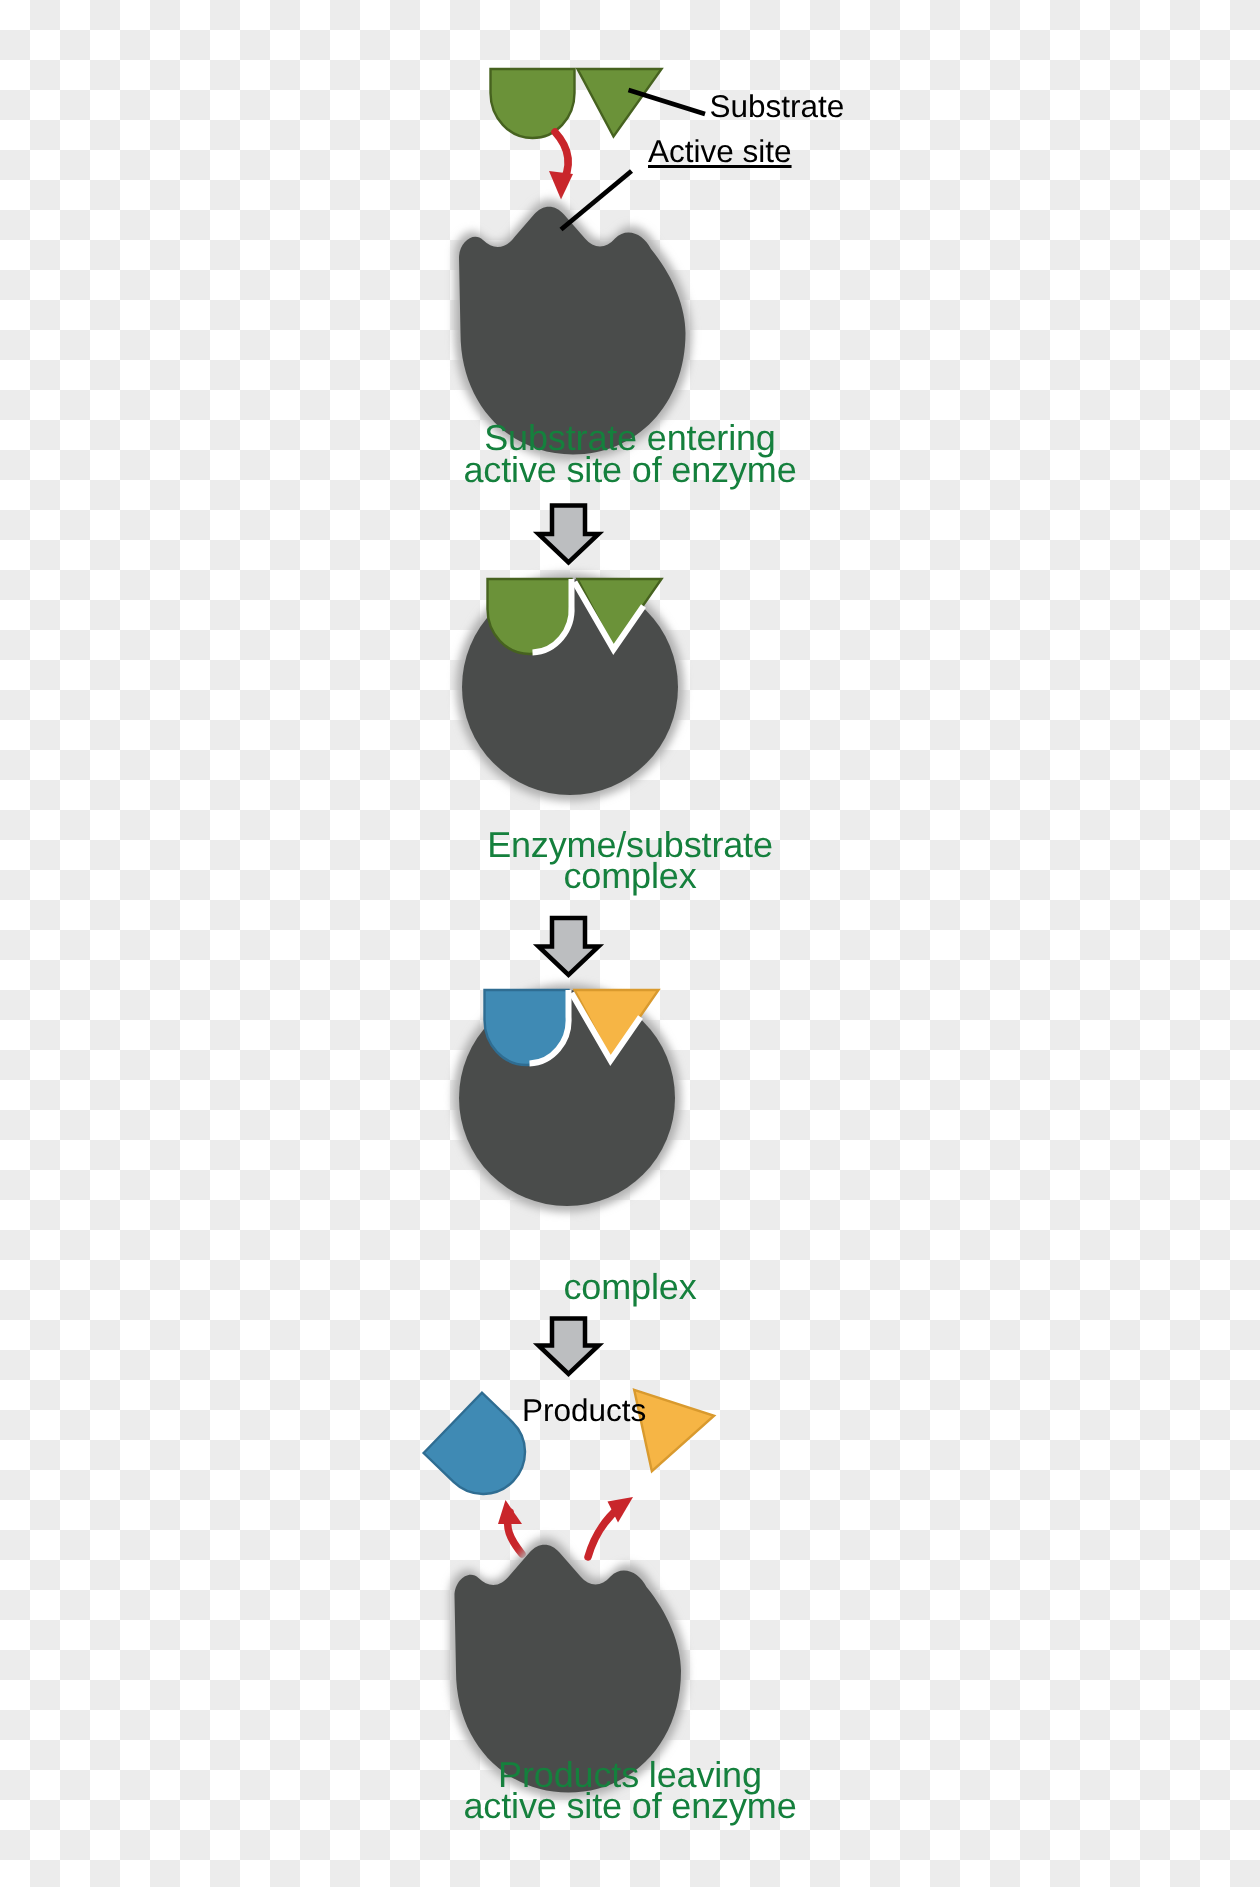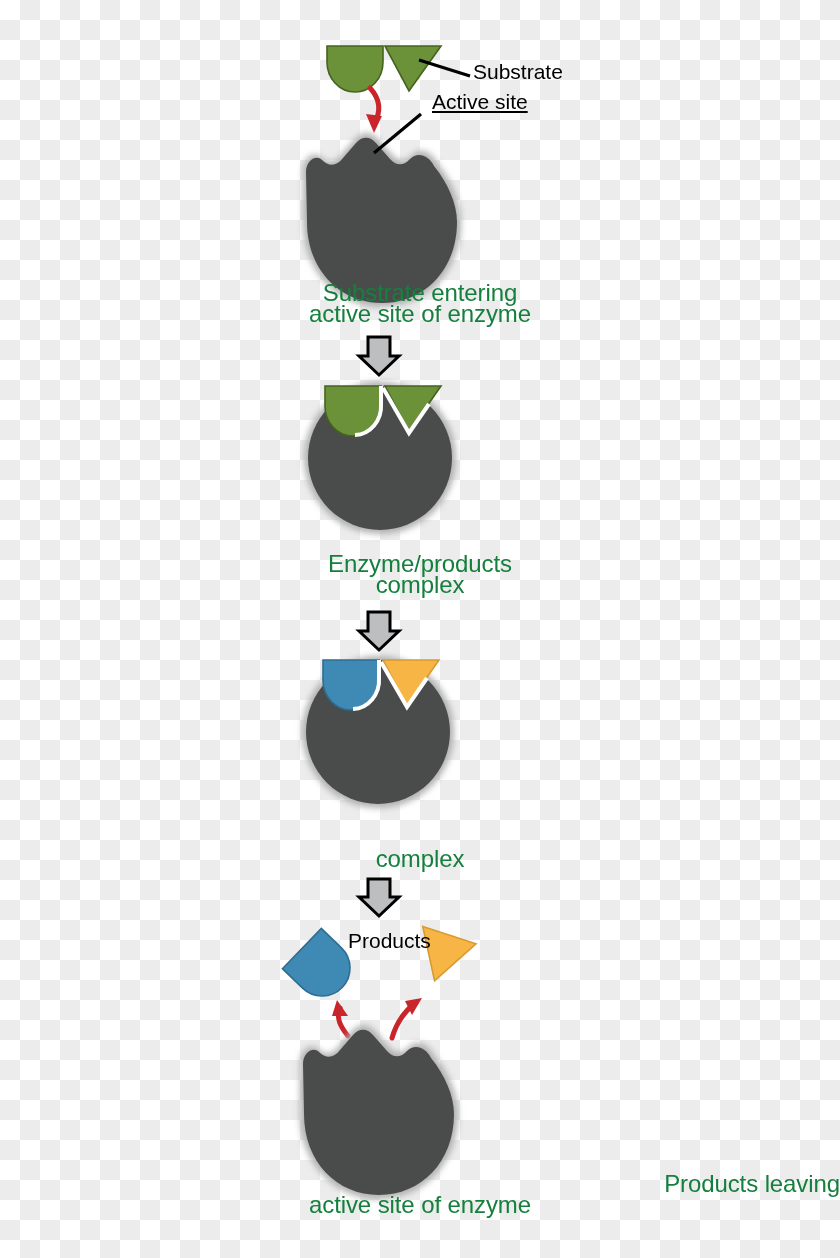--- a/index.html
+++ b/index.html
@@ -126,21 +126,21 @@
 
     <g>
       <path d="M 325,386 L 325,406 A 28 30 0 0 0 381,406 L 381,386 Z" fill="#6b9239" stroke="#46621f" stroke-width="1.6"></path>
       <path d="M 385,386 L 441,386 L 409,432 Z" fill="#6b9239" stroke="#46621f" stroke-width="1.6"></path>
 
       <path d="M 381,386 L 381,404 A 27 29 0 0 1 355,435" fill="none" stroke="#ffffff" stroke-width="4"></path>
       <path d="M 383,388 L 409,433 L 429,404" fill="none" stroke="#ffffff" stroke-width="4"></path>
     </g>
   </svg>
 
-  <div class="caption" style="top:553px;">Enzyme/products</div>
+  <div class="caption" style="top:553px;">Enzyme/substrate</div>
   <div class="caption" style="top:574px;">complex</div>
 
   <svg class="layer" viewBox="0 0 840 1258">
     <path d="M 368,612 L 390,612 L 390,631 L 399,631 L 379,650 L 359,631 L 368,631 Z" fill="#bcbec0" stroke="#000000" stroke-width="3"></path>
   </svg>
 
   <svg class="layer" viewBox="0 0 840 1258">
     <g>
       <circle cx="378" cy="732" r="76" fill="#b0b0b0" filter="url(#halo)"></circle>
       <circle cx="378" cy="732" r="72" fill="#4a4c4b"></circle>
@@ -199,16 +199,16 @@
                C 393,1058 401,1058 407,1051
                C 415,1043 426,1048 431,1058
                C 445,1075 454,1096 454,1114
                C 454,1162 421,1195 379,1195
                C 337,1195 304,1162 304,1114 Z"></path>
     </g>
   </svg>
 
   <div class="label" style="left:348px; top:930px;">Products</div>
 
-  <div class="caption" style="top:1173px;text-align:right;">Products leaving</div>
+  <div class="caption" style="top:1173px;">Products leaving</div>
   <div class="caption" style="top:1194px;">active site of enzyme</div>
 
 </div>
 
 </body></html>

